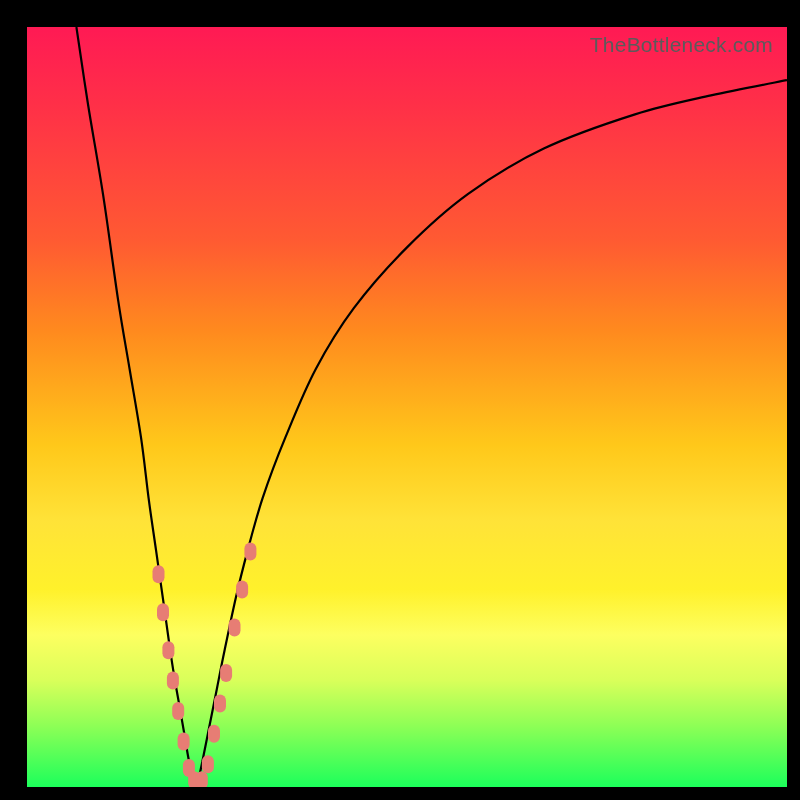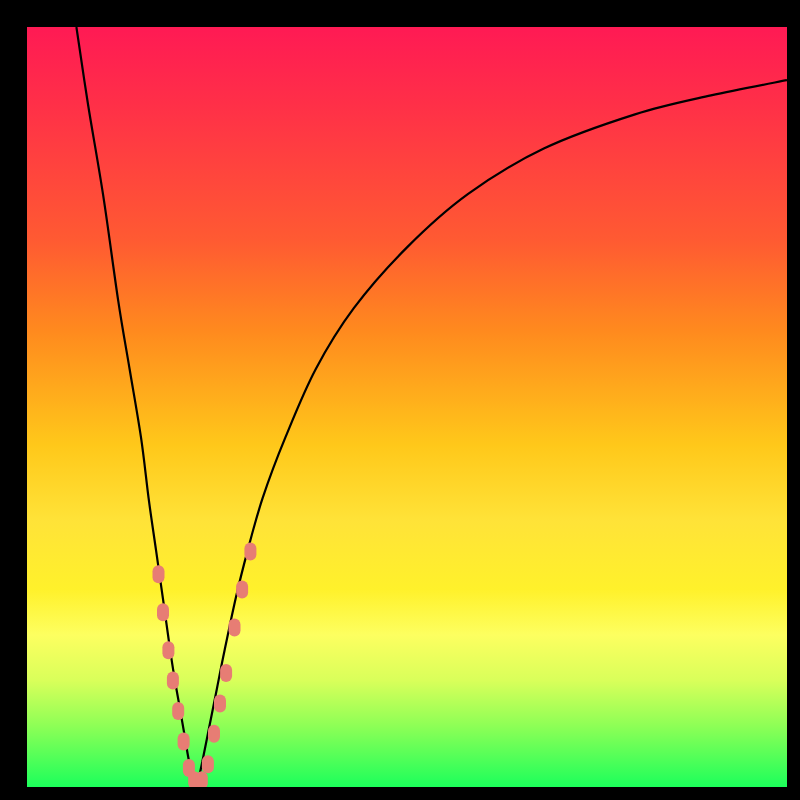--- a/index.html
+++ b/index.html
@@ -63,20 +63,21 @@
   .marker {
     fill: #e77d74;
     stroke: none;
   }
 </style>
 </head>
 <body>
 
 <div class="frame">
   <div class="plot-area">
+    <div class="watermark">TheBottleneck.com</div>
     <svg class="curves" viewBox="0 0 760 760" preserveAspectRatio="none">
       <path id="left-branch" class="curve" d="M 49.4 0.0 C 51.3 12.7, 56.4 48.1, 60.8 76.0 C 65.2 103.9, 70.9 134.3, 76.0 167.2 C 81.1 200.1, 86.8 244.5, 91.2 273.6 C 95.6 302.7, 98.8 319.2, 102.6 342.0 C 106.4 364.8, 110.8 388.9, 114.0 410.4 C 117.2 431.9, 119.1 452.2, 121.6 471.2 C 124.1 490.2, 126.7 506.7, 129.2 524.4 C 131.7 542.1, 134.6 562.4, 136.8 577.6 C 139.0 592.8, 140.5 604.2, 142.1 615.6 C 143.8 627.0, 145.0 635.9, 146.7 646.0 C 148.3 656.1, 150.2 666.3, 152.0 676.4 C 153.8 686.5, 155.7 697.3, 157.3 706.8 C 159.0 716.3, 160.2 725.4, 161.9 733.4 C 163.5 741.4, 166.3 751.1, 167.2 754.7"></path>
       <path id="right-branch" class="curve" d="M 171.0 754.7 C 171.6 751.8, 172.9 746.4, 174.8 737.2 C 176.7 728.0, 179.9 711.9, 182.4 699.2 C 184.9 686.5, 187.5 673.9, 190.0 661.2 C 192.5 648.5, 194.4 638.4, 197.6 623.2 C 200.8 608.0, 205.2 586.5, 209.0 570.0 C 212.8 553.5, 216.0 540.9, 220.4 524.4 C 224.8 507.9, 229.3 490.2, 235.6 471.2 C 241.9 452.2, 249.5 431.9, 258.4 410.4 C 267.3 388.9, 277.4 363.5, 288.8 342.0 C 300.2 320.5, 311.6 301.5, 326.8 281.2 C 342.0 260.9, 361.0 239.4, 380.0 220.4 C 399.0 201.4, 418.0 183.7, 440.8 167.2 C 463.6 150.7, 488.9 134.9, 516.8 121.6 C 544.7 108.3, 580.1 96.3, 608.0 87.4 C 635.9 78.5, 658.7 74.1, 684.0 68.4 C 709.3 62.7, 747.3 55.7, 760.0 53.2"></path>
       <g id="markers">
           <rect x="125.5" y="538.2" width="12" height="18" rx="6" ry="6" class="marker"></rect>
           <rect x="130.0" y="576.2" width="12" height="18" rx="6" ry="6" class="marker"></rect>
           <rect x="135.4" y="614.2" width="12" height="18" rx="6" ry="6" class="marker"></rect>
           <rect x="139.9" y="644.6" width="12" height="18" rx="6" ry="6" class="marker"></rect>
           <rect x="145.2" y="675.0" width="12" height="18" rx="6" ry="6" class="marker"></rect>
           <rect x="150.6" y="705.4" width="12" height="18" rx="6" ry="6" class="marker"></rect>

